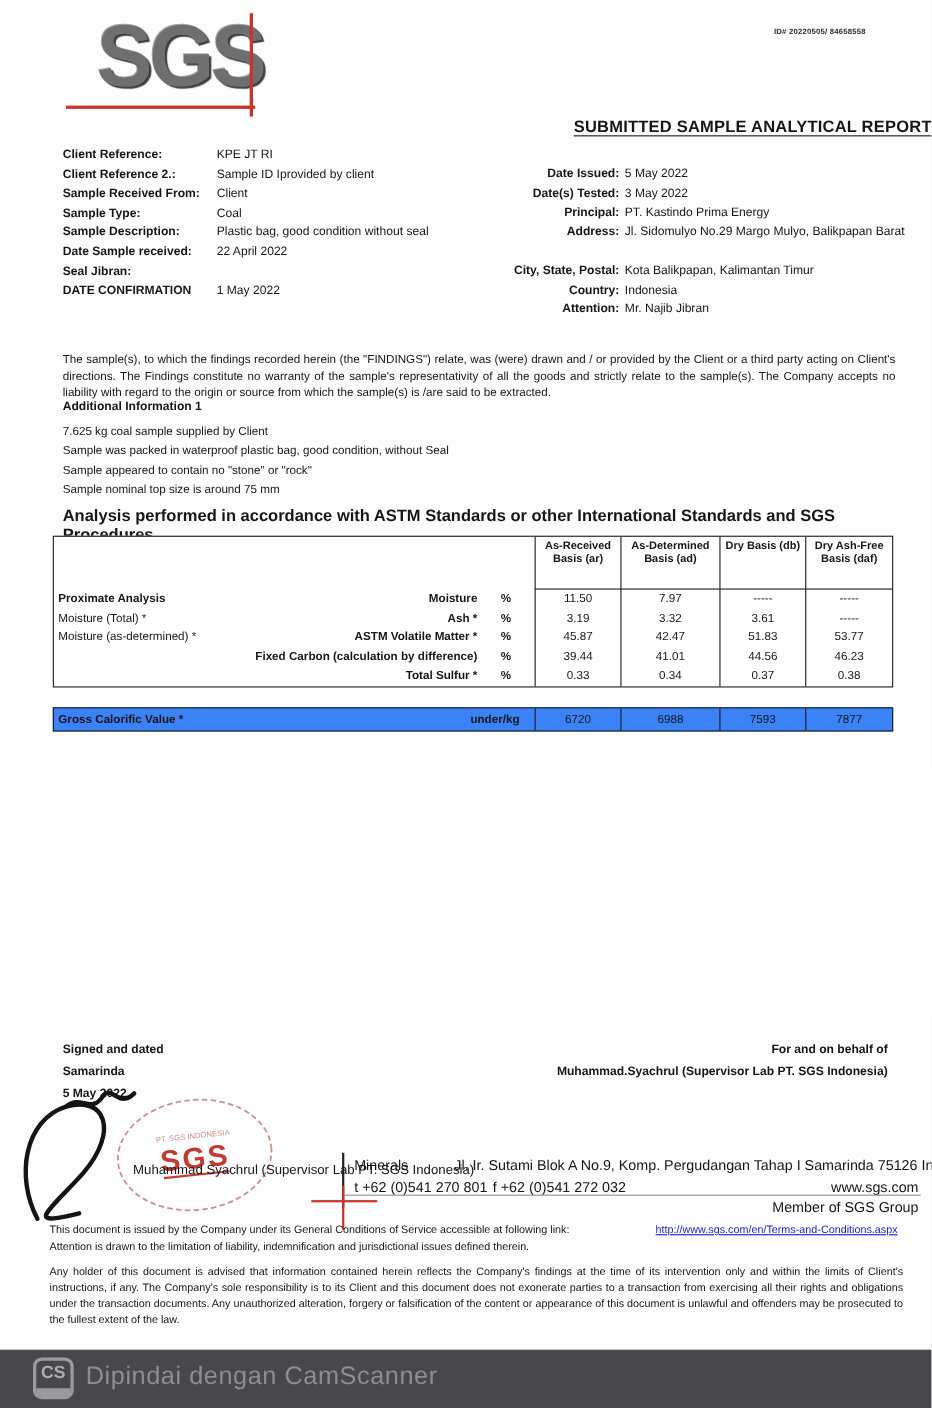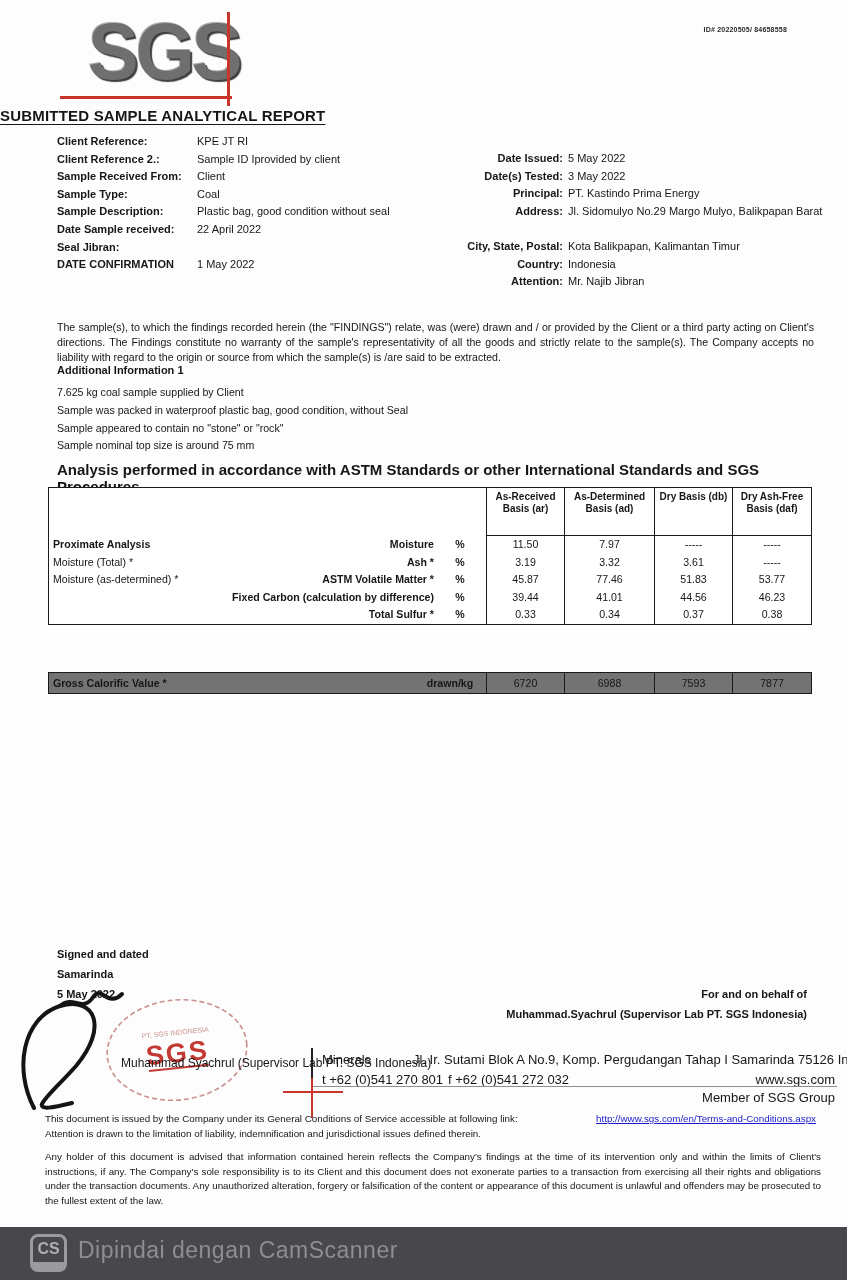--- a/index.html
+++ b/index.html
@@ -6,57 +6,57 @@
   body{width:847px;height:1280px;background:#e9e9e9;font-family:"Liberation Sans",sans-serif;color:#161616;}
   .page{position:relative;width:847px;height:1280px;background:#fdfdfd;overflow:hidden;}
   .abs{position:absolute;}
   
   .logo-text{left:88px;top:14px;font-size:76px;font-weight:bold;line-height:1;color:#6f6f6f;letter-spacing:-3px;
     text-shadow:2px 2px 1px #3e3e3e,-1px -1px 0 #a8a8a8;transform:scaleY(1.05);}
   .red-hline{left:60px;top:96px;width:172px;height:3px;background:#c8352a;}
   .red-vline{left:227px;top:12px;width:3px;height:94px;background:#c8352a;}
   .scan-id{right:60px;top:26px;font-size:7px;font-weight:bold;color:#2a2a2a;letter-spacing:.2px;}
   
-  .title{left:0;top:107px;width:847px;text-align:left;font-size:15px;font-weight:bold;
+  .title{left:0;top:107px;width:847px;text-align:right;font-size:15px;font-weight:bold;
     text-decoration:underline;text-underline-offset:3px;letter-spacing:.2px;}
   
   .meta-left{left:57px;top:133px;}
   .meta-right{left:424px;top:150px;}
   .mrow{height:17.6px;line-height:17.6px;font-size:11px;white-space:nowrap;}
   .mlabel{display:inline-block;width:140px;font-weight:bold;}
   .mrlabel{display:inline-block;width:139px;font-weight:bold;text-align:right;margin-right:5px;}
   
   .intro{left:57px;top:320px;width:757px;font-size:10.6px;line-height:15.2px;text-align:justify;}
   .addl-heading{left:57px;top:364px;font-size:11px;font-weight:bold;}
   .addl-lines{left:57px;top:384px;font-size:10.6px;}
   .addl-lines div{height:17.8px;line-height:17.8px;white-space:nowrap;}
   .analysis-note{left:57px;top:461px;font-size:15px;font-weight:bold;}
   
   .rtable{left:48px;top:487px;display:grid;grid-template-columns:437px 78px 90px 78px 79px;
     grid-template-rows:48px 88px;border:1.6px solid #1a1a1a;background:#fff;}
   .gtable{left:48px;top:643px;display:grid;grid-template-columns:437px 78px 90px 78px 79px;
-    grid-template-rows:20px;border:1.6px solid #1a1a1a;background:#737373;margin-top:29px;}
+    grid-template-rows:20px;border:1.6px solid #1a1a1a;background:#3b82f6;}
   .desc-cell{grid-column:1;grid-row:1/3;padding-top:48px;}
   .drow{height:17.6px;line-height:17.6px;display:flex;align-items:center;font-size:10.6px;white-space:nowrap;}
   .dleft{padding-left:4px;}
   .dspacer{flex:1;}
   .dparam{font-weight:bold;text-align:right;}
   .dunit{font-weight:bold;width:52px;text-align:center;flex:0 0 52px;}
   .hcell{grid-row:1;border-left:1.6px solid #1a1a1a;border-bottom:1.6px solid #1a1a1a;
     font-size:10px;font-weight:bold;text-align:center;line-height:11.5px;padding-top:3px;}
   .vcol{grid-row:2;border-left:1.6px solid #1a1a1a;}
   .vrow{height:17.6px;line-height:17.6px;text-align:center;font-size:10.6px;}
   .c2{grid-column:2;} .c3{grid-column:3;} .c4{grid-column:4;} .c5{grid-column:5;}
   .g-desc{display:flex;align-items:center;font-size:10.6px;white-space:nowrap;}
   .g-label{padding-left:4px;font-weight:bold;}
   .g-unit{font-weight:bold;width:72px;text-align:center;flex:0 0 72px;}
   .g-val{border-left:1.6px solid #1a1a1a;text-align:center;font-size:10.6px;line-height:20px;}
   
   .sig-line{font-size:11px;font-weight:bold;white-space:nowrap;}
-  .sig-right{text-align:right;margin-top:40px;}
+  .sig-right{text-align:right;}
   .stamp-svg{left:12px;top:990px;}
   .sig-name-line{left:93px;top:1056px;font-size:12px;z-index:3;white-space:nowrap;margin-left:28px;}
   
   .f-divider{left:311px;top:1048px;width:1.5px;height:50px;background:#222;}
   .f-redv{left:311px;top:1078px;width:1.5px;height:40px;background:#c8352a;}
   .f-redh{left:283px;top:1091px;width:60px;height:1.5px;background:#c8352a;}
   .f-text{font-size:13px;white-space:nowrap;}
   .f-line{left:313px;top:1086px;width:524px;height:1px;background:#8f8f8f;}
   .c-small{font-size:9.8px;white-space:nowrap;}
   .c-link{color:#1a1acc;text-decoration:underline;cursor:pointer;}
@@ -152,21 +152,21 @@
     <div class="vcol c2">
       <div class="vrow">11.50</div>
       <div class="vrow">3.19</div>
       <div class="vrow">45.87</div>
       <div class="vrow">39.44</div>
       <div class="vrow">0.33</div>
     </div>
     <div class="vcol c3">
       <div class="vrow">7.97</div>
       <div class="vrow">3.32</div>
-      <div class="vrow">77.46</div>
+      <div class="vrow">42.47</div>
       <div class="vrow">41.01</div>
       <div class="vrow">0.34</div>
     </div>
     <div class="vcol c4">
       <div class="vrow">-----</div>
       <div class="vrow">3.61</div>
       <div class="vrow">51.83</div>
       <div class="vrow">44.56</div>
       <div class="vrow">0.37</div>
     </div>
@@ -176,21 +176,21 @@
       <div class="vrow">53.77</div>
       <div class="vrow">46.23</div>
       <div class="vrow">0.38</div>
     </div>
   </div>
 
   <div class="abs gtable">
     <div class="g-desc">
       <span class="g-label">Gross Calorific Value *</span>
       <span class="dspacer"></span>
-      <span class="g-unit">drawn/kg</span>
+      <span class="g-unit">under/kg</span>
     </div>
     <div class="g-val c2">6720</div>
     <div class="g-val c3">6988</div>
     <div class="g-val c4">7593</div>
     <div class="g-val c5">7877</div>
   </div>
 
   <div class="abs sig-line" style="left:57px;top:948px;">Signed and dated</div>
   <div class="abs sig-line" style="left:57px;top:968px;">Samarinda</div>
   <div class="abs sig-line" style="left:57px;top:988px;z-index:3;">5 May 2022</div>

